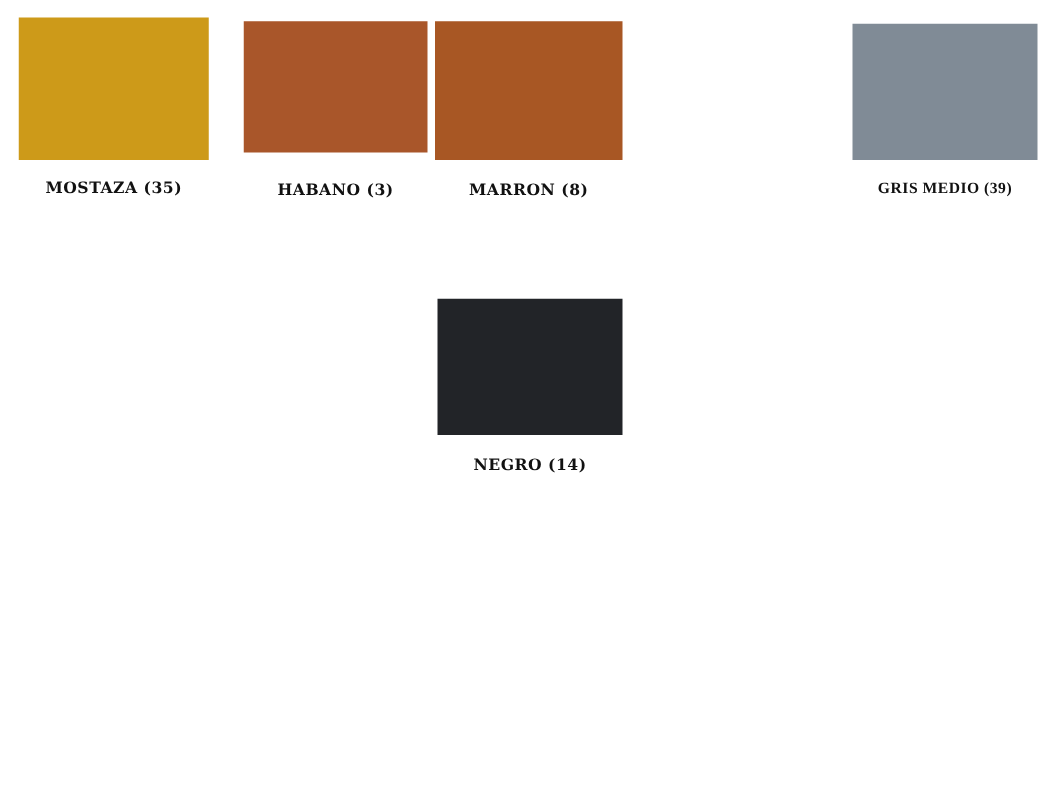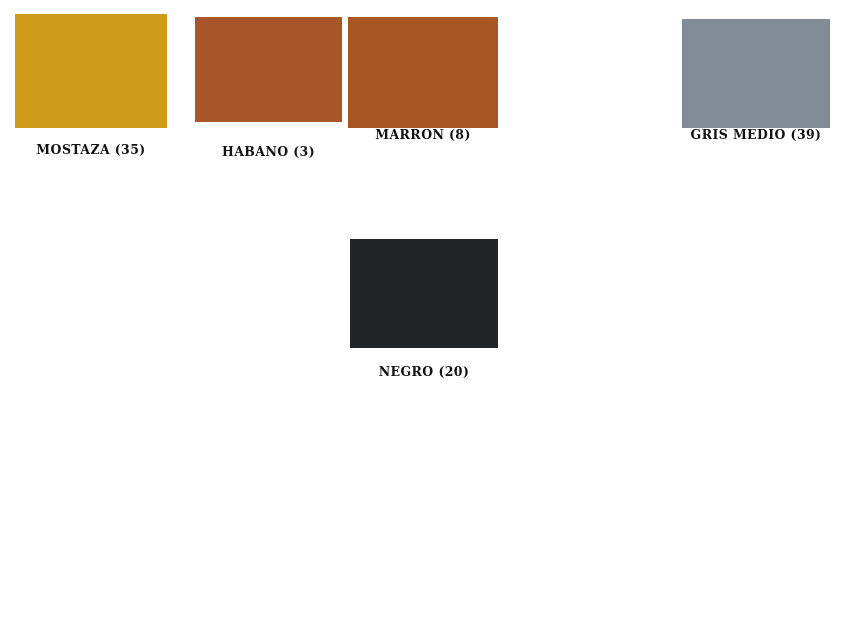--- a/index.html
+++ b/index.html
@@ -55,23 +55,23 @@
     <div class="swatch-cell" style="left: 11px; top: 14px; width: 160px;">
       <div class="swatch-chip" title="MOSTAZA (35)" style="width: 152px; height: 114px; background-color: rgb(205, 154, 25);"></div>
       <div class="swatch-label" style="width: 152px; margin-top: 15px;">MOSTAZA (35)</div>
     </div>
     <div class="swatch-cell" style="left: 183px; top: 17px; width: 147px; margin-left: 12px;">
       <div class="swatch-chip" title="HABANO (3)" style="width: 147px; height: 105px; background-color: rgb(169, 86, 42);"></div>
       <div class="swatch-label" style="width: 147px; margin-top: 23px;">HABANO (3)</div>
     </div>
     <div class="swatch-cell" style="left: 348px; top: 17px; width: 150px;">
       <div class="swatch-chip" title="MARRON (8)" style="width: 150px; height: 111px; background-color: rgb(168, 87, 36);"></div>
-      <div class="swatch-label" style="width: 150px; ">MARRON (8)</div>
+      <div class="swatch-label" style="width: 150px; margin-top: 17px;">MARRON (8)</div>
     </div>
     <div class="swatch-cell" style="left: 682px; top: 19px; width: 148px;">
       <div class="swatch-chip" title="GRIS MEDIO (39)" style="width: 148px; height: 109px; background-color: rgb(128, 139, 150);"></div>
-      <div class="swatch-label" style="width: 148px; ">GRIS MEDIO (39)</div>
+      <div class="swatch-label" style="width: 148px; margin-top: 15px; font-family: Liberation Serif, serif;">GRIS MEDIO (39)</div>
     </div>
     <div class="swatch-cell" style="left: 350px; top: 239px; width: 148px;">
       <div class="swatch-chip" title="NEGRO (14)" style="width: 148px; height: 109px; background-color: rgb(34, 36, 40);"></div>
-      <div class="swatch-label" style="width: 148px; margin-top: 17px;">NEGRO (20)</div>
+      <div class="swatch-label" style="width: 148px; margin-top: 17px;">NEGRO (14)</div>
     </div>
   </div>
 
 </body></html>

